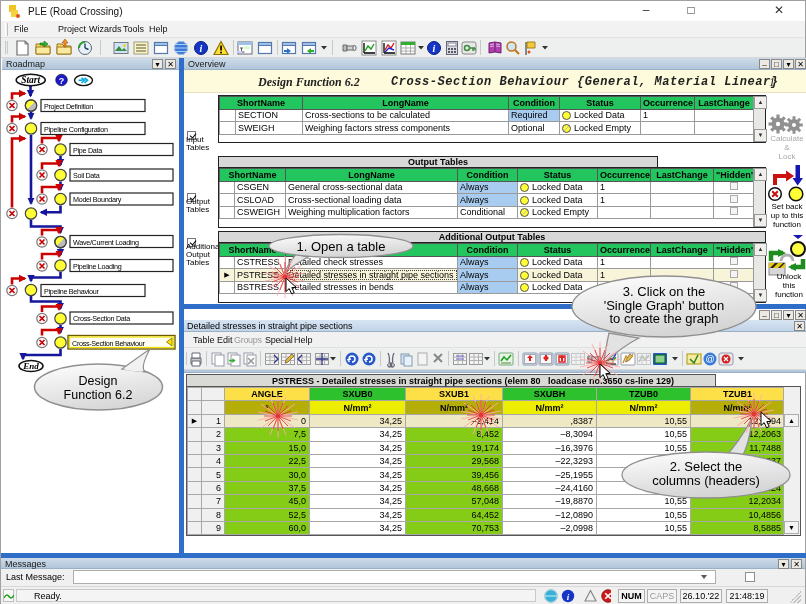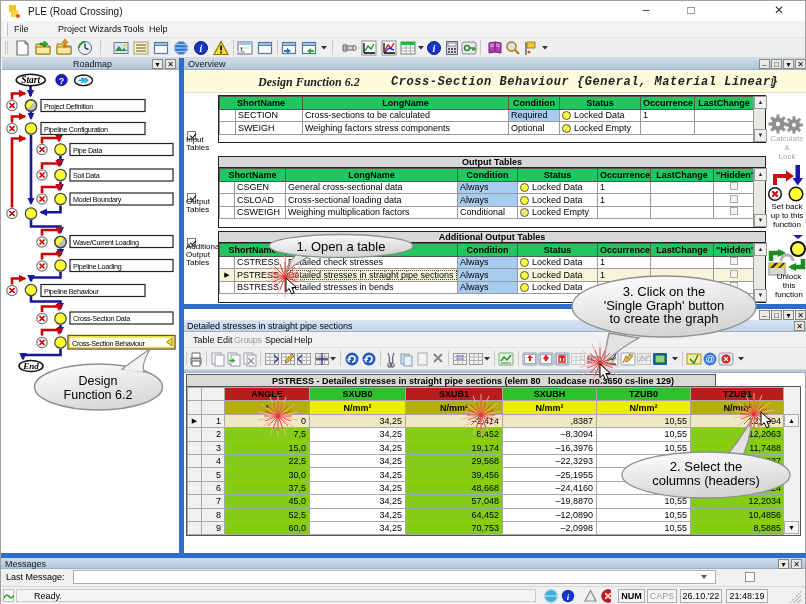--- a/index.html
+++ b/index.html
@@ -11,21 +11,21 @@
 #titletext { left:27px; top:5px; font-size:10px; color:#111; }
 .capbtn { top:0px; width:30px; height:19px; text-align:center; font-size:12px; color:#333; line-height:19px; }
 
 #menubar { left:0; top:20px; width:804px; height:17px; background:#f2f2f2; border-bottom:1px solid #e2e2e2;}
 .menuitem { top:3px; font-size:9px; color:#111; }
 
 #toolbar { left:0; top:37px; width:804px; height:20px; background:#eef0f0; border-bottom:1px solid #d8d8d8; }
 
 #roadmap { left:1px; top:57px; width:177px; height:497px; background:#fff; }
 .panelhdr { background:linear-gradient(#cedbe9,#b2c6da); border-bottom:1px solid #9ab0c6; height:12px; font-size:9px; color:#1a1a1a; padding-left:4px; line-height:12px; }
-#roadmaphdr { left:1px; top:57px; width:177px; height:12px;text-align:center;}
+#roadmaphdr { left:1px; top:57px; width:177px; height:12px;}
 .hdrbtn { width:11px; height:10px; background:#ece9e2; border:1px solid #888; font-size:8px; line-height:9px; text-align:center; color:#000; top:1px;}
 
 .vsplit { background:#2e6dc8; }
 .hsplit { background:#2e6dc8; }
 
 #ovhdr { left:183px; top:57px; width:622px; height:12px; }
 #ovband { left:183px; top:69px; width:622px; height:23px; background:#fdfbdc; border-bottom:1px solid #e6e2c0; }
 #ovbody { left:183px; top:92px; width:622px; height:211px; background:#fff; }
 table.ov { border-collapse:collapse; table-layout:fixed; width:536px; font-size:9px; }
 table.ov td { border:1px solid #9a9a9a; padding:0 2px; height:12.5px; overflow:hidden; white-space:nowrap; }
@@ -39,21 +39,21 @@
 .hid { width:8px; height:8px; background:#f4f4f4; border:1px solid #aaa; display:inline-block;}
 
 #wshdr { left:183px; top:308px; width:622px; height:21px;margin-top:43px; }
 #wssub { left:183px; top:319px; width:622px; height:12px; background:linear-gradient(#d7e4f2,#c2d4e8); border-bottom:1px solid #9ab0c6; font-size:9px; padding-left:3px; line-height:12px;}
 #wsmenu { left:183px; top:331px; width:622px; height:16px; background:#f1f1f1; border-bottom:1px solid #e0e0e0;}
 #wstool { left:183px; top:347px; width:622px; height:22px; background:#eef0f0; border-bottom:1px solid #d8d8d8;}
 table.ws { border-collapse:collapse; table-layout:fixed; font-size:9px; }
 table.ws td { border:1px solid #a8a8a8; padding:0 3px; height:13.4px; overflow:hidden; white-space:nowrap;}
 td.num { text-align:right; }
 .wsgh { font-weight:bold; text-align:center; }
-.ghsel { background:#b91c1c; }
+.ghsel { background:#fde047; }
 .ghnorm { background:#2ec12e;text-align:center; }
 .unitsel { background:#b5ad08; }
 .unitnorm { background:#eded02; }
 .cream { background:#84cc16; }
 .graycell { background:#f0f0f0; }
 
 #msghdr { left:0; top:557px; width:804px; height:11px; }
 #msgrow { left:0; top:568px; width:804px; height:17px; background:#f0f0f0; }
 #statusbar { left:0; top:585px; width:804px; height:18px; background:#f0f0f0; border-top:1px solid #d8d8d8;}
 .sunk { border:1px solid #adadad; background:#f4f4f4; font-size:9px; text-align:center; }
@@ -427,21 +427,21 @@
                 <td></td>
               </tr>
       </tbody>
           </table>
       <div style="height:7px"></div>
       <div class="sb" style="position:absolute;right:0;top:0;bottom:0;width:12px"></div>
       </div>
     </div>
 
     <div class="abs" style="left:217px;top:155px;width:548px">
-      <div class="ovtitle" style="width:548px;height:11px;line-height:11px">Output Tables</div>
+      <div class="ovtitle" style="width:440px;height:11px;line-height:11px">Output Tables</div>
       <div style="position:relative;border:1px solid #222;width:548px">
       <table class="ov" style="width:534px">
         <colgroup>
               <col style="width:15px">
               <col style="width:51px">
               <col style="width:172px">
               <col style="width:60px">
               <col style="width:80px">
               <col style="width:53px">
               <col style="width:63px">

